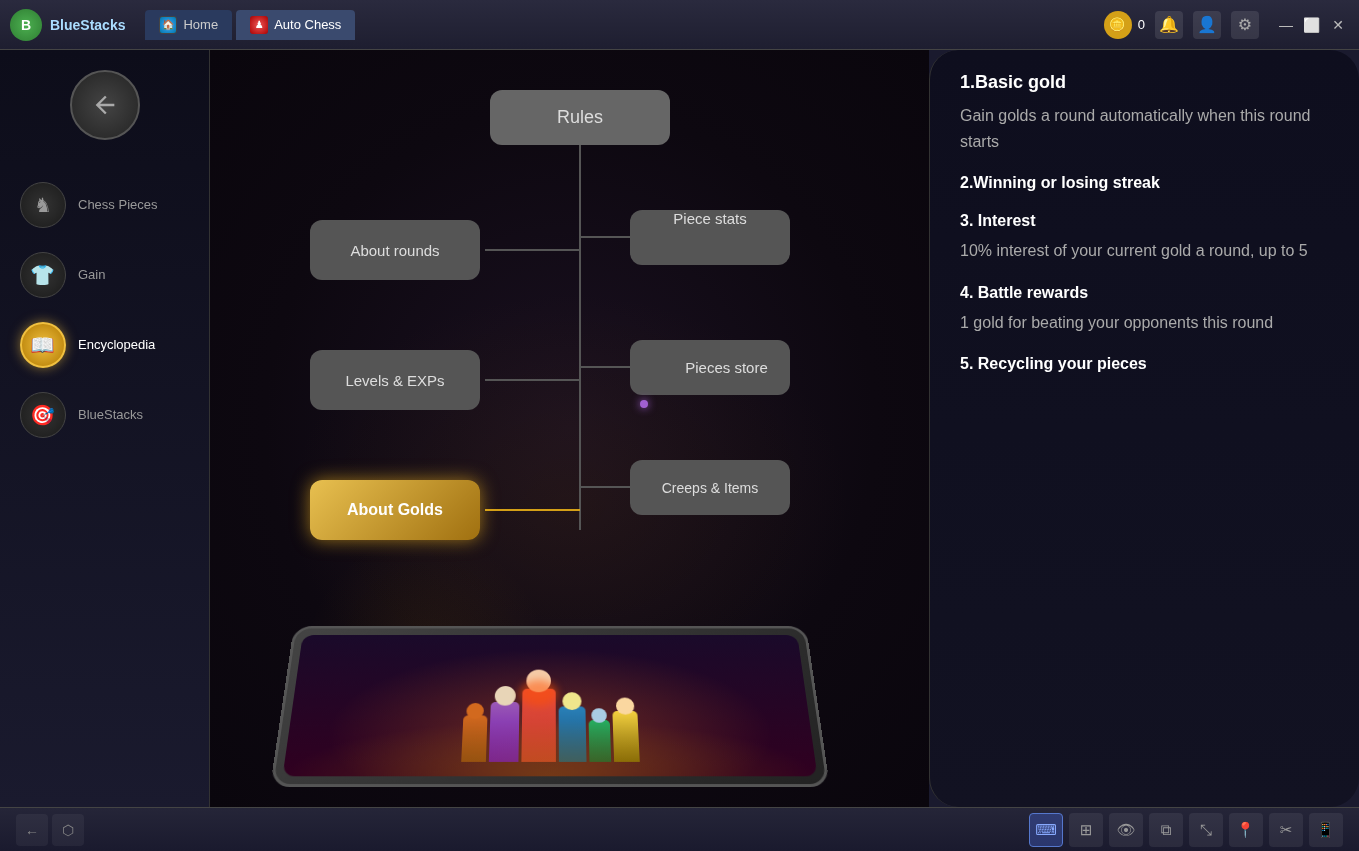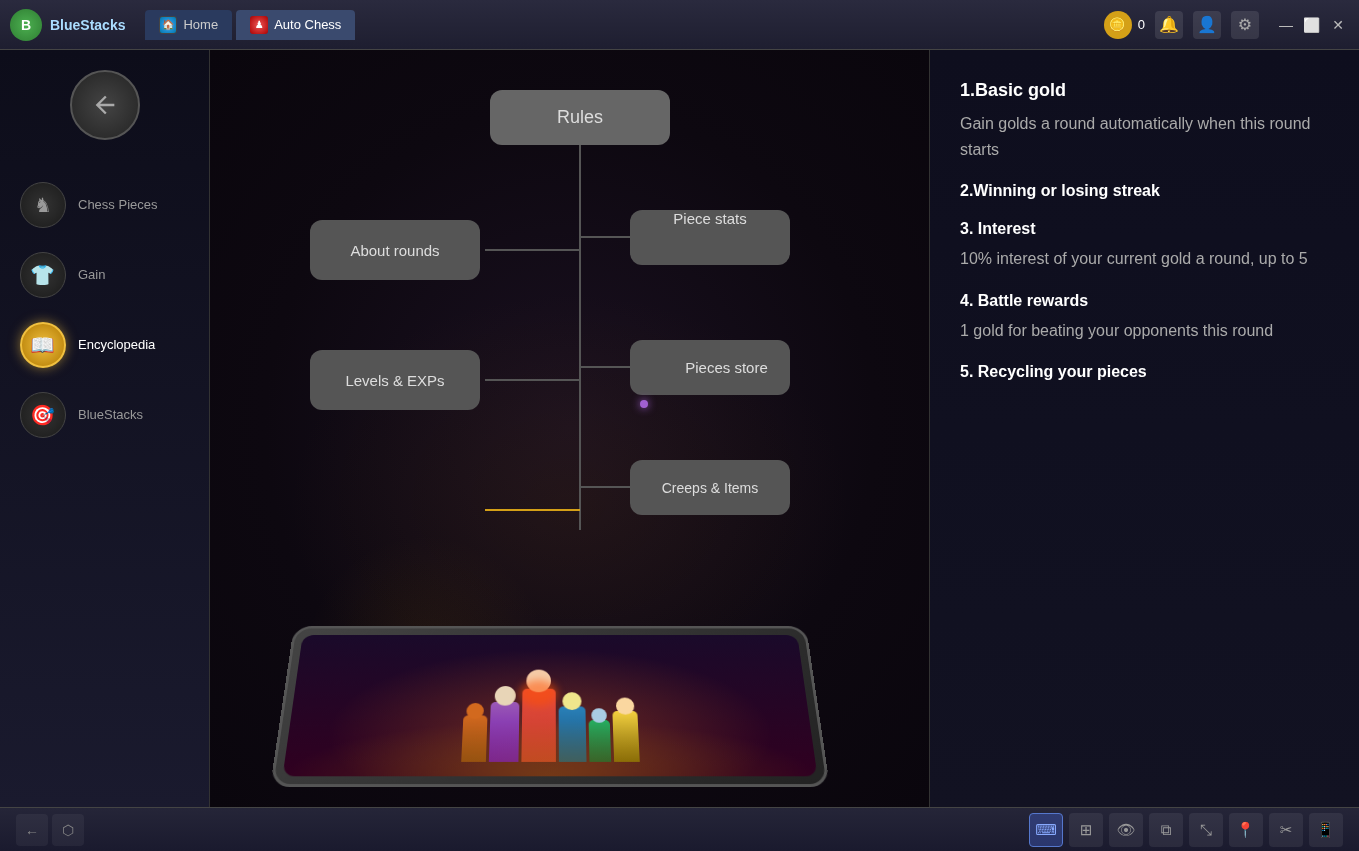--- a/index.html
+++ b/index.html
@@ -268,23 +268,24 @@
       display: flex;
       align-items: flex-end;
       justify-content: center;
       padding-bottom: 10px;
     }
 
     
     .right-panel {
       width: 430px;
       background: linear-gradient(to bottom, #0e0e1e, #121222);
-      padding: 30px 30px;
+      padding: 22px 30px;
       overflow-y: auto;
       border-left: 1px solid #333;
+      border-radius: 29px;
     }
     .right-panel::-webkit-scrollbar { width: 4px; }
     .right-panel::-webkit-scrollbar-track { background: #111; }
     .right-panel::-webkit-scrollbar-thumb { background: #444; }
 
     .gold-section h2 {
       color: #fff;
       font-size: 18px;
       font-weight: bold;
       margin-bottom: 10px;
@@ -435,20 +436,23 @@
       </div>
 
       <div class="node node-levels-exps" style="position:absolute;top:260px;left:20px;width:170px;height:60px;background:#555;color:#ddd;border-radius:12px;display:flex;align-items:center;justify-content:center;font-size:15px;font-weight:500;">
         <span>Levels &amp; EXPs</span>
       </div>
 
       <div class="node node-pieces-store" style="position:absolute;top:250px;left:340px;width:160px;height:55px;background:#555;color:#ddd;border-radius:12px;display:flex;align-items:center;justify-content:center;font-size:15px;font-weight:500;">
         <span>Pieces store</span>
       </div>
 
+      <div class="node node-about-golds" style="position:absolute;top:390px;left:20px;width:170px;height:60px;background:linear-gradient(135deg,#e8c050,#a07010);color:#fff;border-radius:12px;display:flex;align-items:center;justify-content:center;font-size:16px;font-weight:bold;box-shadow:0 0 18px rgba(240,180,30,0.6);">
+        <span>About Golds</span>
+      </div>
 
       <div class="node node-creeps-items" style="position:absolute;top:370px;left:340px;width:160px;height:55px;background:#555;color:#ddd;border-radius:12px;display:flex;align-items:center;justify-content:center;font-size:14px;font-weight:500;">
         <span>Creeps &amp; Items</span>
       </div>
     </div>
 
     <div style="position:absolute;top:350px;left:430px;width:8px;height:8px;background:#a060d0;border-radius:50%;box-shadow:0 0 8px #a060d0;"></div>
 
     <div class="tablet-device">
       <div class="tablet-body">

